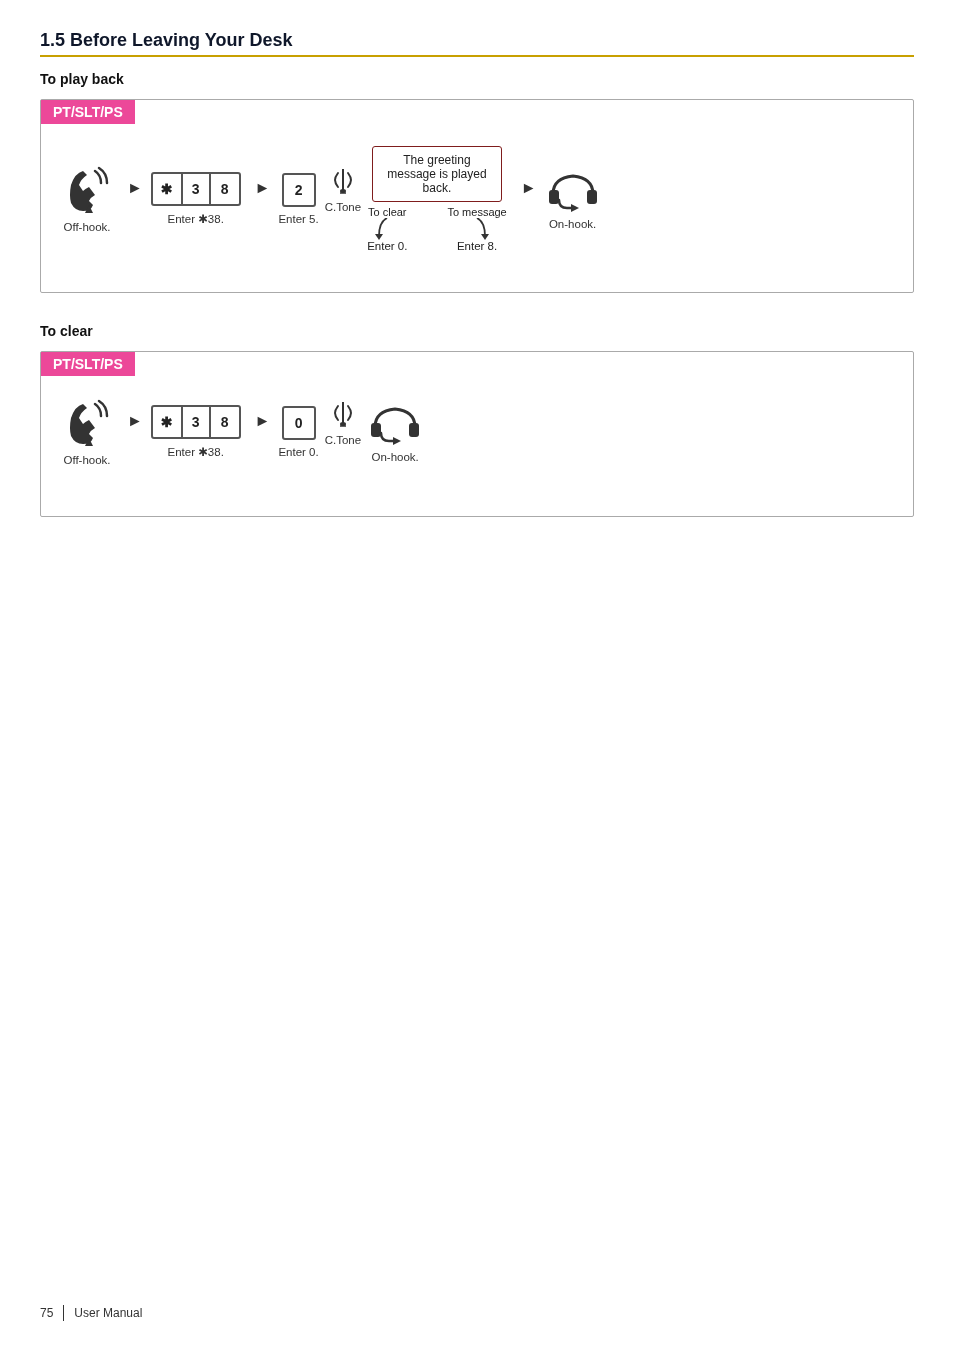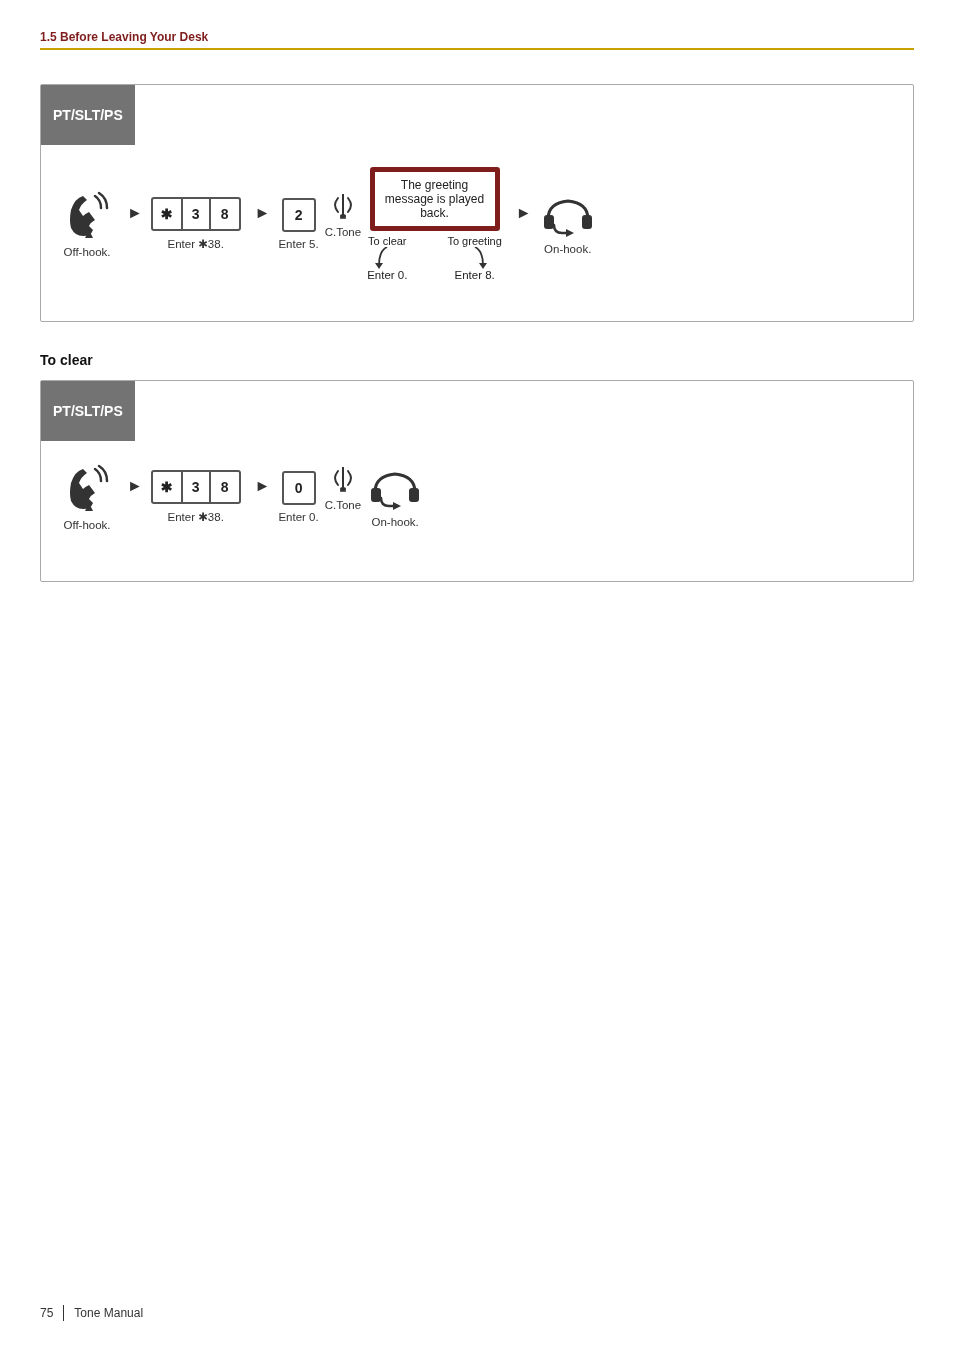--- a/index.html
+++ b/index.html
@@ -7,49 +7,49 @@
       font-family: Arial, sans-serif;
       background: #fff;
       color: #222;
       width: 954px;
       min-height: 1351px;
       padding: 30px 40px;
       font-size: 13px;
     }
 
     .section-title {
-      font-size: 12px;
-      font-weight: bold;
-      color: #7f1d1d;
-      margin-bottom: 34px;
+      font-size: 18px;
+      font-weight: bold;
+      color: #0f172a;
+      margin-bottom: 14px;
       padding-bottom: 4px;
       border-bottom: 2px solid #c8a000;
     }
 
     .subsection-title {
       font-size: 14px;
       font-weight: bold;
       color: #111;
       margin-bottom: 12px;
     }
 
     .diagram-box {
       border: 1px solid #aaa;
       border-radius: 2px;
       padding: 0 0 20px 0;
       margin-bottom: 30px;
       background: #fff;
     }
 
     .diagram-header {
-      background: #737373;
+      background: #ec4899;
       color: #fff;
       font-size: 14px;
       font-weight: bold;
-      padding: 22px 12px;
+      padding: 4px 12px;
       display: inline-block;
       margin-bottom: 0;
       border-radius: 0;
     }
 
     .step-label {
       font-size: 11.5px;
       color: #333;
       margin-top: 6px;
       text-align: left;
@@ -97,21 +97,21 @@
       border-radius: 3px;
       height: 34px;
       min-width: 34px;
       padding: 0 8px;
       font-size: 14px;
       font-weight: bold;
     }
 
     
     .message-box {
-      border: 5px solid #7f1d1d;
+      border: 1px solid #7f1d1d;
       border-radius: 3px;
       padding: 6px 10px;
       font-size: 12px;
       text-align: center;
       background: #fff;
       max-width: 130px;
     }
 
     .footer {
       position: fixed;
@@ -154,20 +154,21 @@
       padding: 18px 20px 8px 20px;
       gap: 0;
     }
   </style>
 </head>
 <body>
 
 <div class="section-title">1.5 Before Leaving Your Desk</div>
 
 <div>
+  <div class="subsection-title">To play back</div>
 
   <div class="diagram-box">
     <div class="diagram-header">PT/SLT/PS</div>
 
     <div class="diag-row" style="align-items:center; padding-top:22px; padding-bottom:0;">
 
       <div class="step-wrapper" style="margin-right:6px;">
 
         <svg width="52" height="50" viewBox="0 0 52 50">
 
@@ -216,21 +217,21 @@
           <div class="branch-col">
             <div style="font-size:11px;">To clear</div>
 
             <svg width="28" height="22" viewBox="0 0 28 22">
               <path d="M14 0 Q6 4 6 18" stroke="#333" stroke-width="1.8" fill="none"></path>
               <polygon points="2,16 6,22 10,16" fill="#333"></polygon>
             </svg>
             <div style="font-size:11.5px;">Enter 0.</div>
           </div>
           <div class="branch-col">
-            <div style="font-size:11px;">To greeting</div>
+            <div style="font-size:11px;">To message</div>
 
             <svg width="28" height="22" viewBox="0 0 28 22">
               <path d="M14 0 Q22 4 22 18" stroke="#333" stroke-width="1.8" fill="none"></path>
               <polygon points="18,16 22,22 26,16" fill="#333"></polygon>
             </svg>
             <div style="font-size:11.5px;">Enter 8.</div>
           </div>
         </div>
       </div>
 
@@ -312,14 +313,14 @@
         <div class="step-label">On-hook.</div>
       </div>
     </div>
     <div style="height:30px;"></div>
   </div>
 </div>
 
 <div class="footer">
   <span>75</span>
   <div class="footer-divider"></div>
-  <span>Tone Manual</span>
+  <span>User Manual</span>
 </div>
 
 </body></html>

